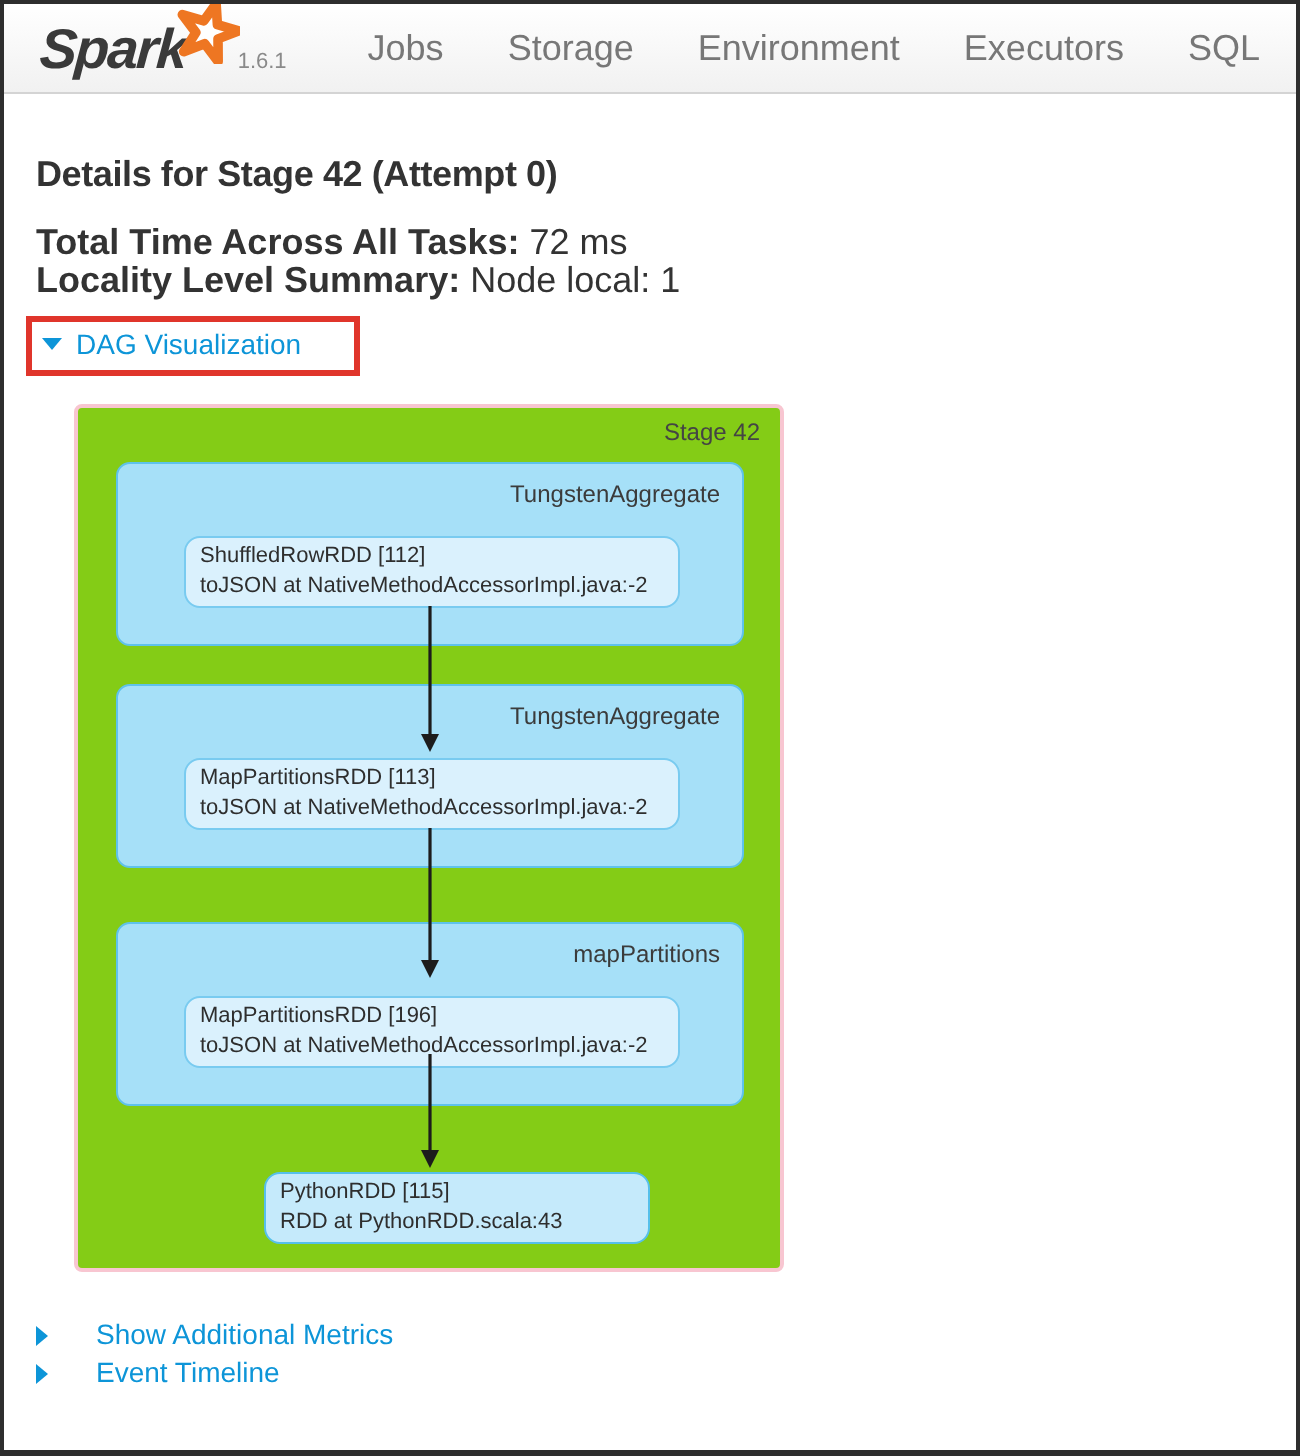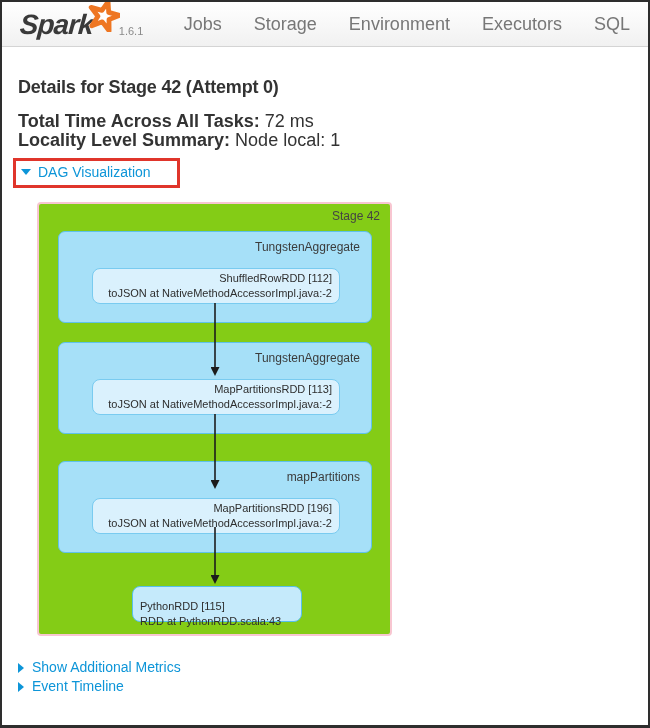--- a/index.html
+++ b/index.html
@@ -58,33 +58,33 @@
   .stage-label { position:absolute; top:5px; right:10px; font-size:12px; color:#444; }
   .cluster {
     position:absolute; left:19px; width:314px; height:92px;
     background:#a6e0f8; border:1px solid #5fc2ea; border-radius:7px;
   }
   .c1 { top:27px; } .c2 { top:138px; } .c3 { top:257px; }
   .cluster-name { position:absolute; top:8px; right:11px; font-size:12px; color:#3b3b3b; }
   .rdd-node {
     position:absolute; left:33px; top:36px; width:248px; height:36px;
     background:#daf1fd; border:1px solid #79cbf0; border-radius:8px;
-    font-size:11px; line-height:15px; padding:2px 7px; color:#2e2e2e; white-space:nowrap;text-align:right;
+    font-size:11px; line-height:15px; padding:2px 7px; color:#2e2e2e; white-space:nowrap;
   }
   .final-node {
-    position:absolute; left:93px; top:382px; width:170px; height:36px;
+    position:absolute; left:93px; top:382px; width:193px; height:36px;
     background:#c5eafb; border:1px solid #56c0ea; border-radius:8px;
-    font-size:11px; line-height:15px; padding:12px 7px; color:#2e2e2e; white-space:nowrap;
+    font-size:11px; line-height:15px; padding:2px 7px; color:#2e2e2e; white-space:nowrap;
   }
   .edges { position:absolute; left:0; top:0; z-index:3; pointer-events:none; }
 
   
   .links { margin-top:22px; }
   .link-row {
-    display:flex; align-items:center; gap:8px; font-size:14px; color:#0d95d8;
+    display:flex; align-items:center; gap:24px; font-size:14px; color:#0d95d8;
     line-height:19px; cursor:pointer;
   }
 </style>
 </head>
 <body>
 
 <div class="screen">
 
   <nav class="navbar">
     <div class="brand">

